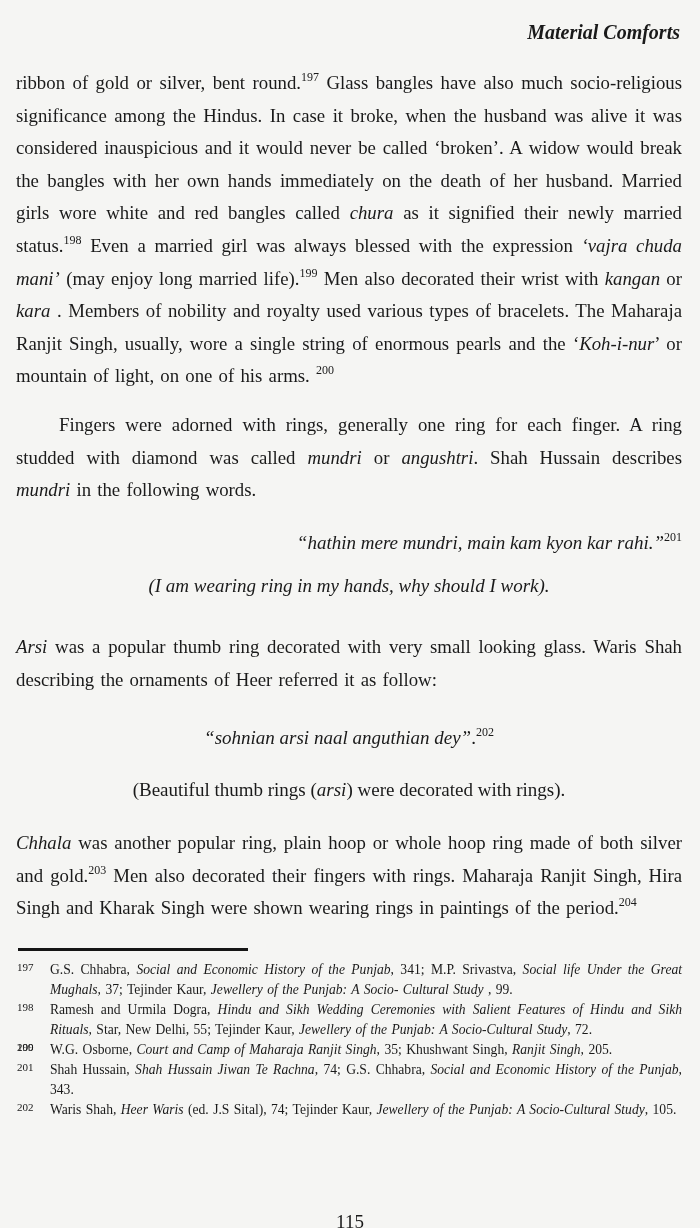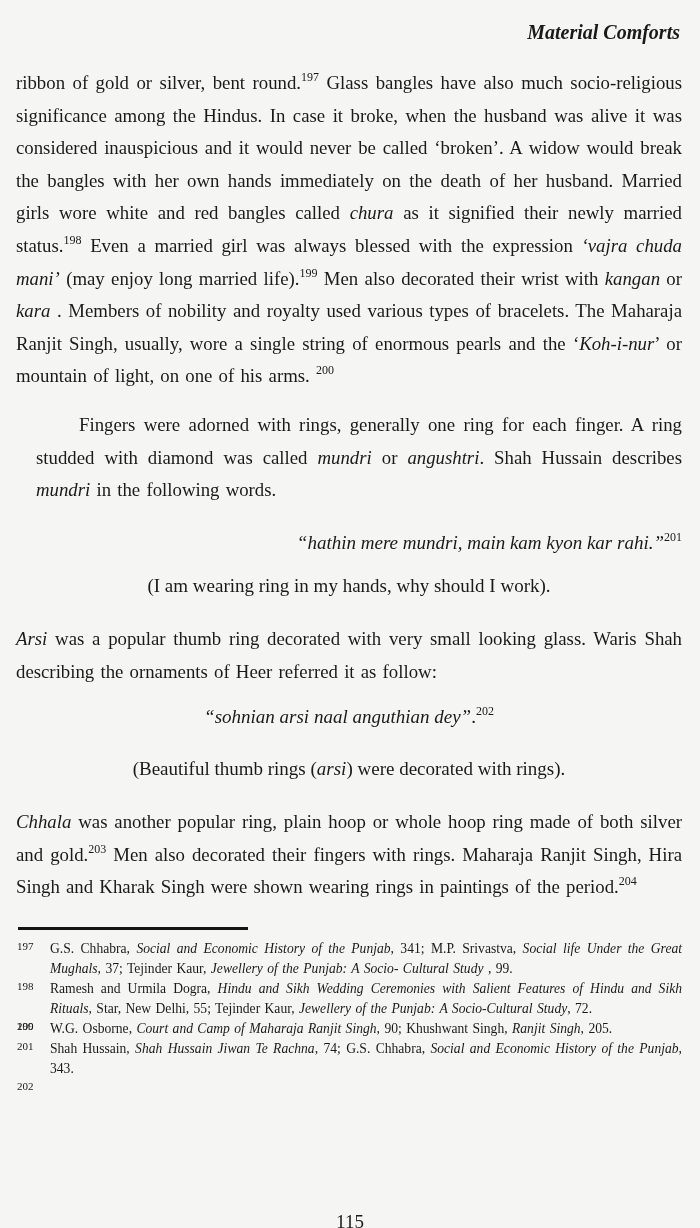--- a/index.html
+++ b/index.html
@@ -28,38 +28,38 @@
     padding-right: 2px;
   }
   p.body {
     margin: 0;
     font-size: 18.8px;
     line-height: 32.6px;
     text-align: justify;
     word-spacing: 1.5px;
   }
   #p1 { margin-top: 20px; }
-  #p2 { margin-top: 16px; text-indent: 43px; margin-left: 20px; }
-  #p3 { margin-top: 20px; }
+  #p2 { margin-top: 16px; text-indent: 43px; }
+  #p3 { margin-top: 28px; }
   #p4 { margin-top: 21px; }
   .quote {
     margin: 0;
     text-align: center;
     font-size: 19px;
     line-height: 32.6px;
   }
   #quote1 { margin-top: 20px; text-align: right; }
-  #quote2 { margin-top: 13px; }
+  #quote2 { margin-top: 26px; }
   .caption {
     margin: 0;
     text-align: center;
     font-size: 19px;
     line-height: 32.6px;
   }
-  #caption1 { margin-top: 11px; }
+  #caption1 { margin-top: 11px; font-style: italic; }
   #caption2 { margin-top: 19px; }
   .it { font-style: italic; }
   sup {
     font-size: 12px;
     line-height: 0;
     vertical-align: baseline;
     position: relative;
     top: -8px;
   }
   .footnote-separator {
@@ -128,27 +128,28 @@
       </div>
       <div class="fn">
         <span class="fn-num">198</span>
         <span><span>Ramesh and Urmila Dogra, </span><span class="it">Hindu and Sikh Wedding Ceremonies with Salient Features of Hindu and Sikh Rituals,</span><span> Star, New Delhi, 55; Tejinder Kaur, </span><span class="it">Jewellery of the Punjab: A Socio-Cultural Study</span><span>, 72.</span></span>
       </div>
       <div class="fn">
         <span class="fn-num">199</span>
       </div>
       <div class="fn">
         <span class="fn-num">200</span>
-        <span><span>W.G. Osborne, </span><span class="it">Court and Camp of Maharaja Ranjit Singh</span><span>, 90; Khushwant Singh, </span><span class="it">Ranjit Singh,</span><span> 205.</span></span>
+        <span><span>W.G. Osborne, </span><span class="it">Court and Camp of Maharaja Ranjit Singh</span><span>, 35; Khushwant Singh, </span><span class="it">Ranjit Singh,</span><span> 205.</span></span>
       </div>
       <div class="fn">
         <span class="fn-num">201</span>
         <span><span>Shah Hussain, </span><span class="it">Shah Hussain Jiwan Te Rachna</span><span>, 74; G.S. Chhabra, </span><span class="it">Social and Economic History of the Punjab</span><span>, 343.</span></span>
       </div>
       <div class="fn">
         <span class="fn-num">202</span>
+        <span><span>Waris Shah, </span><span class="it">Heer Waris</span><span> (ed. J.S Sital), 74; Tejinder Kaur, </span><span class="it">Jewellery of the Punjab: A Socio-Cultural Study</span><span>, 105.</span></span>
       </div>
     </div>
 
   </div>
 
   <div class="page-number">115</div>
 </div>
 
 </body></html>

